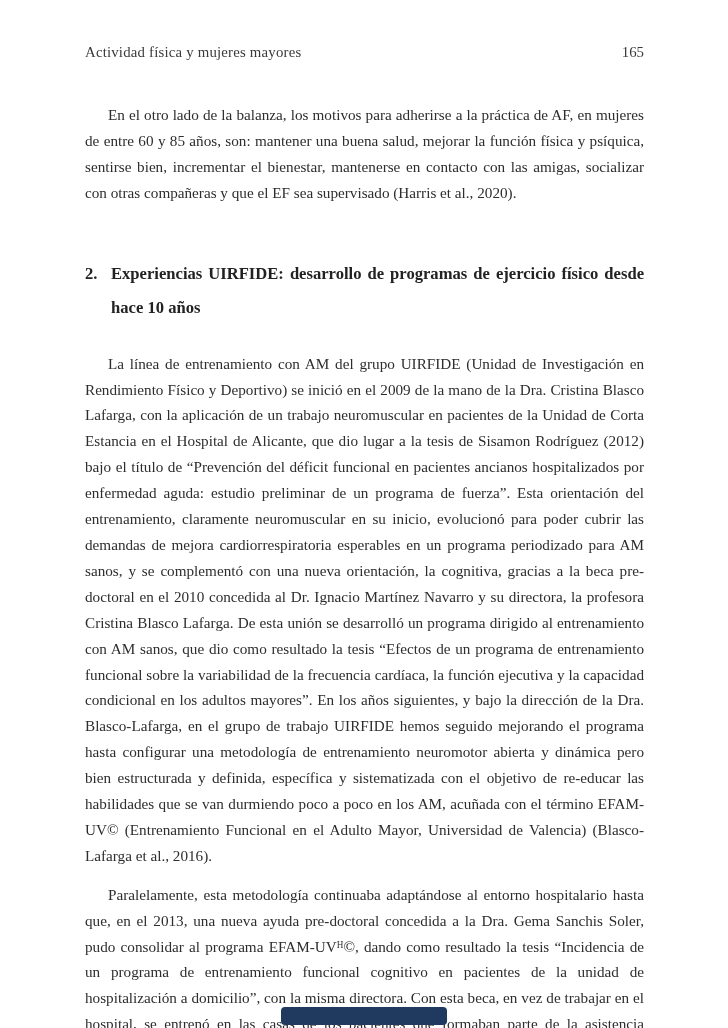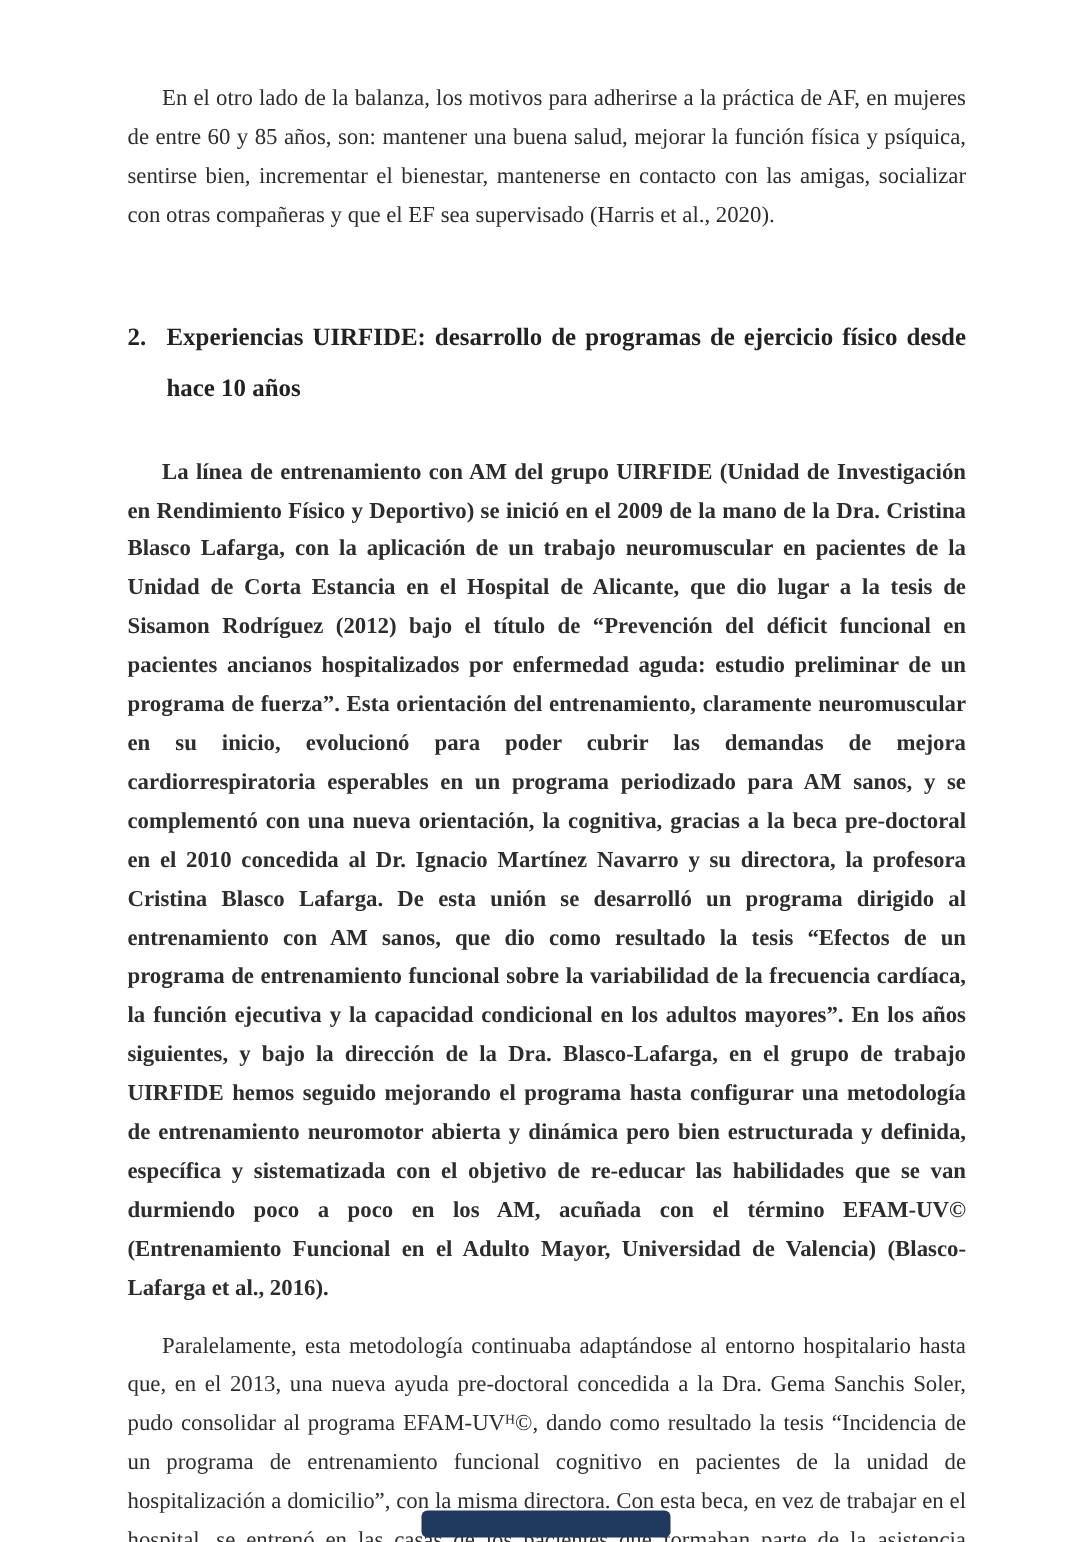--- a/index.html
+++ b/index.html
@@ -38,54 +38,58 @@
     line-height: 25.9px;
     text-align: justify;
     hyphens: auto;
     -webkit-hyphens: auto;
     color: #2d2d2d;
   }
   .para {
     margin: 0;
     text-indent: 23px;
   }
-  .para-first { margin-top: 53px; }
+  .para-first { margin-top: 41px; }
   .section-heading {
     margin-top: 51px;
     margin-bottom: 26px;
     font-weight: bold;
     font-size: 16.6px;
     line-height: 34px;
     color: #222222;
     display: flex;
   }
   .heading-number {
     flex: 0 0 26px;
   }
   .heading-text {
     flex: 1;
   }
-  .para-2 { margin-top: 0; font-weight: bold; }
+  .para-2 { margin-top: 0; }
   .para-3 { margin-top: 13px; }
   .bottom-bar {
     position: absolute;
     left: 50%;
     transform: translateX(-50%);
     bottom: 3px;
     width: 166px;
     height: 18px;
     border-radius: 4px;
   }
 </style>
 </head>
 <body>
 
 <div class="book-page">
   <div class="page-inner">
 
+    <div class="running-header">
+      <span class="running-title">Actividad física y mujeres mayores</span>
+      <span class="page-number">165</span>
+    </div>
 
     <div class="body-text">
       <p class="para para-first">En el otro lado de la balanza, los motivos para adherirse a la práctica de AF, en mujeres de entre 60 y 85 años, son: mantener una buena salud, mejorar la función física y psíquica, sentirse bien, incrementar el bienestar, mantenerse en contacto con las amigas, socializar con otras compañeras y que el EF sea supervisado (Harris et al., 2020).</p>
 
       <div class="section-heading">
         <span class="heading-number">2.</span>
         <span class="heading-text">Experiencias UIRFIDE: desarrollo de programas de ejercicio físico desde hace 10 años</span>
       </div>
 
       <p class="para para-2">La línea de entrenamiento con AM del grupo UIRFIDE (Unidad de Investigación en Rendimiento Físico y Deportivo) se inició en el 2009 de la mano de la Dra. Cristina Blasco Lafarga, con la aplicación de un trabajo neuromuscular en pacientes de la Unidad de Corta Estancia en el Hospital de Alicante, que dio lugar a la tesis de Sisamon Rodríguez (2012) bajo el título de “Prevención del déficit funcional en pacientes ancianos hospitalizados por enfermedad aguda: estudio preliminar de un programa de fuerza”. Esta orientación del entrenamiento, claramente neuromuscular en su inicio, evolucionó para poder cubrir las demandas de mejora cardiorrespiratoria esperables en un programa periodizado para AM sanos, y se complementó con una nueva orientación, la cognitiva, gracias a la beca pre-doctoral en el 2010 concedida al Dr. Ignacio Martínez Navarro y su directora, la profesora Cristina Blasco Lafarga. De esta unión se desarrolló un programa dirigido al entrenamiento con AM sanos, que dio como resultado la tesis “Efectos de un programa de entrenamiento funcional sobre la variabilidad de la frecuencia cardíaca, la función ejecutiva y la capacidad condicional en los adultos mayores”. En los años siguientes, y bajo la dirección de la Dra. Blasco-Lafarga, en el grupo de trabajo UIRFIDE hemos seguido mejorando el programa hasta configurar una metodología de entrenamiento neuromotor abierta y dinámica pero bien estructurada y definida, específica y sistematizada con el objetivo de re-educar las habilidades que se van durmiendo poco a poco en los AM, acuñada con el término EFAM-UV© (Entrenamiento Funcional en el Adulto Mayor, Universidad de Valencia) (Blasco-Lafarga et al., 2016).</p>

